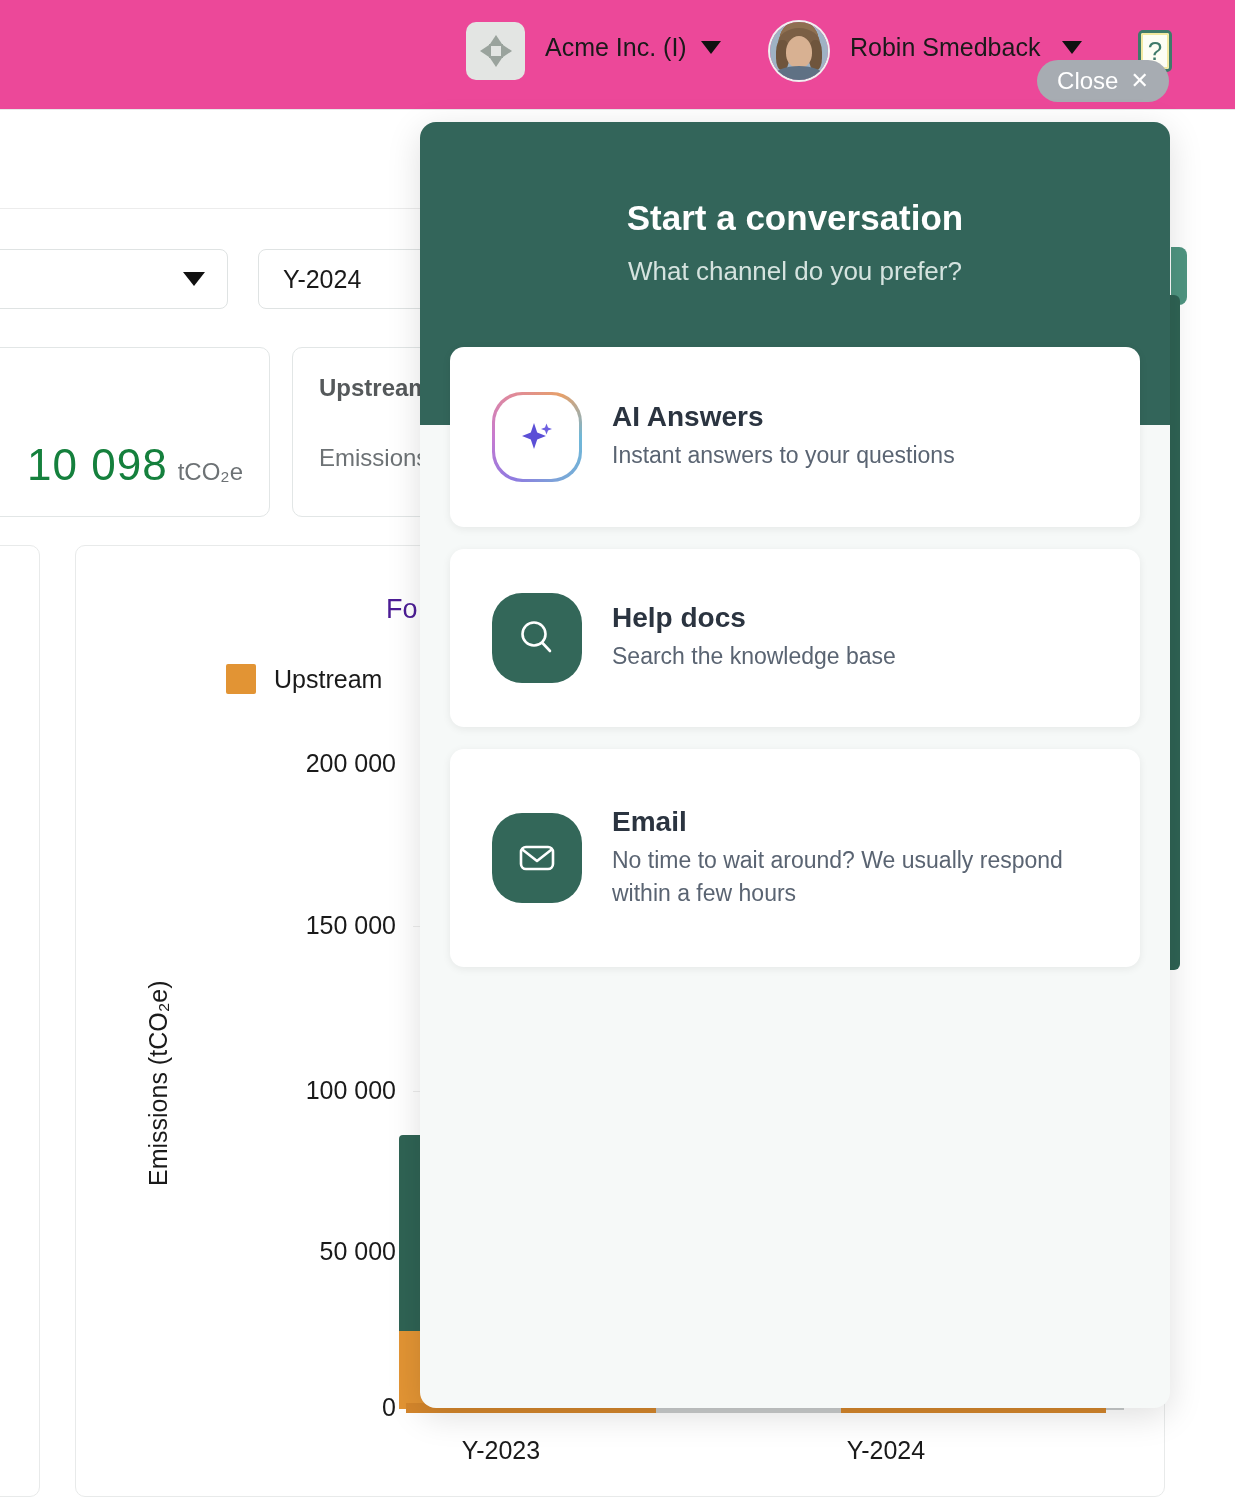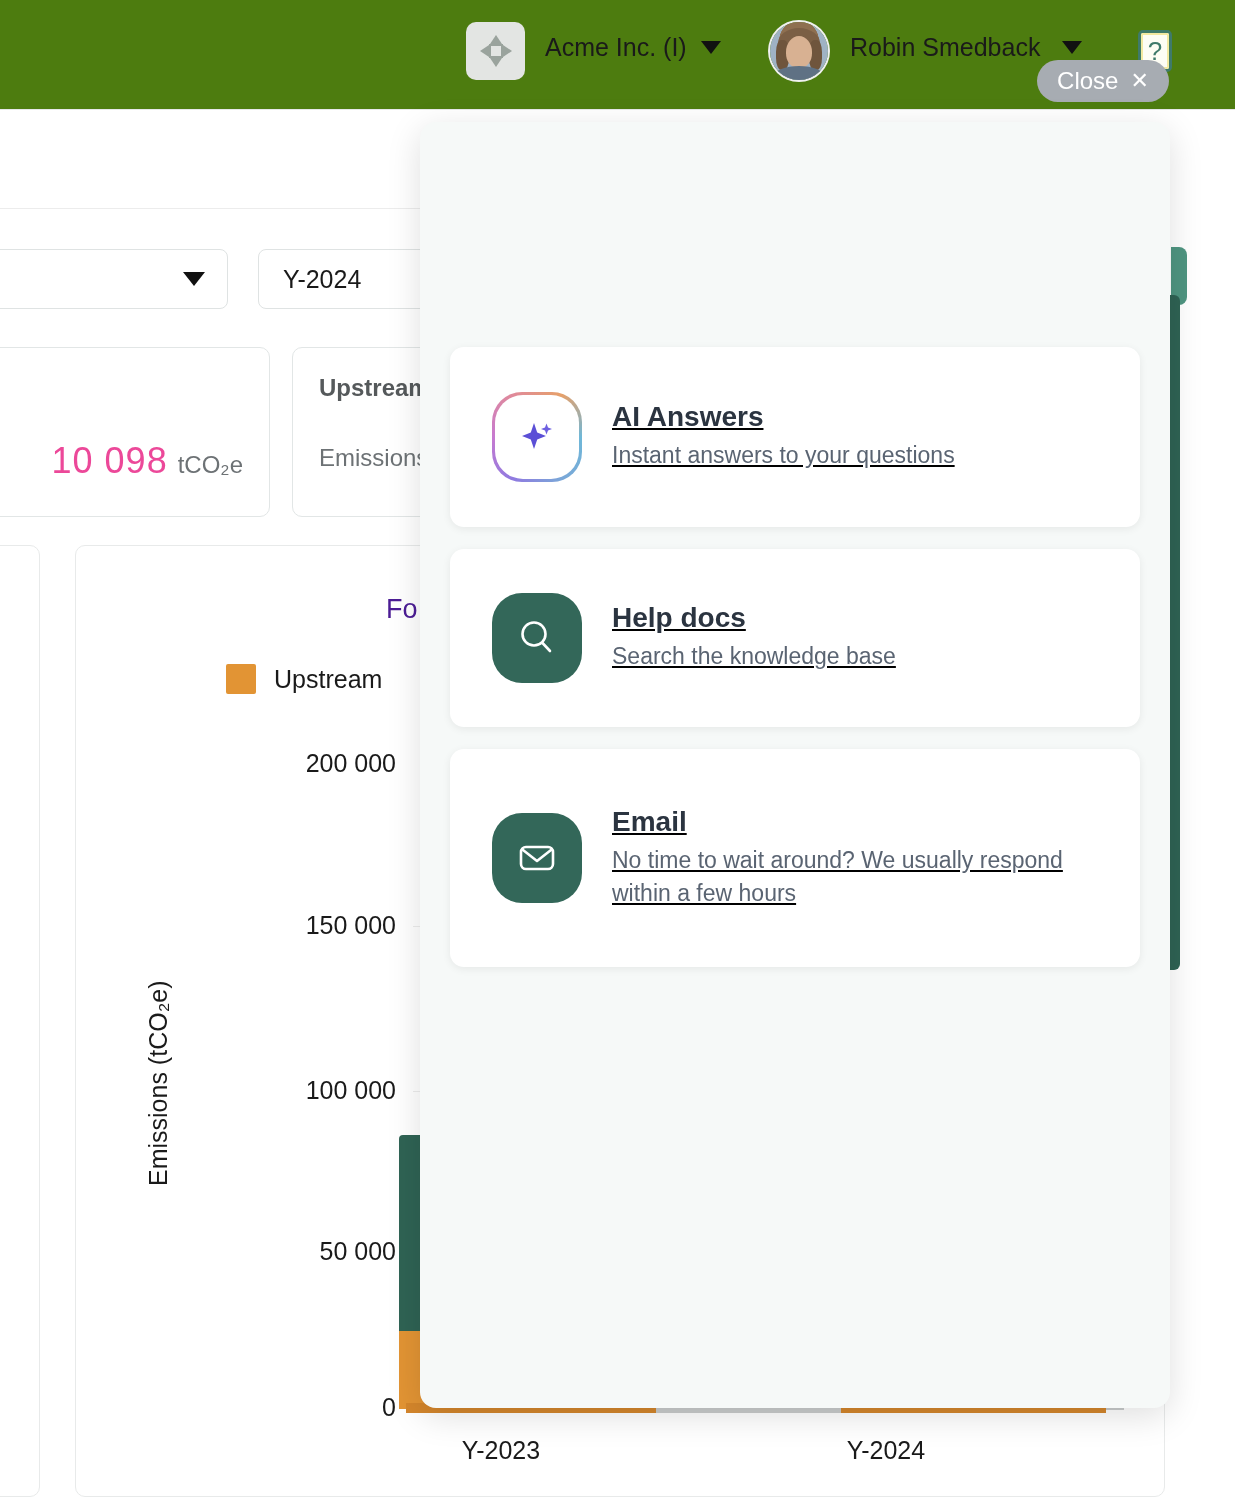--- a/index.html
+++ b/index.html
@@ -7,21 +7,21 @@
     width: 1235px; height: 1497px;
     font-family: "Liberation Sans", sans-serif;
     background: #ffffff;
     overflow: hidden;
   }
   #root { position: relative; width: 1235px; height: 1497px; }
 
   
   .app-header {
     position: absolute; left: 0; top: 0; width: 1235px; height: 110px;
-    background: #4d7c0f; border-bottom: 1px solid #e6e8e8;
+    background: #ec4899; border-bottom: 1px solid #e6e8e8;
   }
   .move-handle {
     position: absolute; left: 466px; top: 22px;
     width: 59px; height: 58px; border-radius: 10px; background: #e3e5e3;
     display: flex; align-items: center; justify-content: center;
   }
   .org-select {
     position: absolute; left: 545px; top: 33px;
     display: flex; align-items: center; gap: 14px;
     font-size: 25px; color: #1a1a1a;
@@ -96,21 +96,21 @@
     border: 1px solid #e2e6e6; border-radius: 10px; padding: 26px 26px;
   }
   .kpi-a { left: -170px; width: 440px; }
   .kpi-b { left: 292px; width: 440px; }
   .kpi-title { font-size: 24px; font-weight: bold; color: #55595b; }
   .kpi-sub { font-size: 24px; color: #6d7275; margin-top: 42px; }
   .kpi-value-row {
     display: flex; align-items: baseline; justify-content: flex-end;
     gap: 10px; margin-top: 38px;
   }
-  .kpi-num { font-size: 36px; color: #ec4899; letter-spacing: 1px; }
+  .kpi-num { font-size: 44px; color: #15803d; letter-spacing: 1px; }
   .kpi-unit { font-size: 24px; color: #6d7275; }
 
   
   .panel-left {
     position: absolute; left: -330px; top: 545px; width: 370px; height: 952px;
     background: #fff; border: 1px solid #e8eaea; border-radius: 10px;
   }
   .panel-main {
     position: absolute; left: 75px; top: 545px; width: 1090px; height: 952px;
     background: #fff; border: 1px solid #e8eaea; border-radius: 10px;
@@ -167,21 +167,21 @@
     color: #ffffff; font-size: 35px; font-weight: bold;
   }
   .modal-sub {
     position: absolute; width: 100%; top: 134px; text-align: center;
     color: #d5e3df; font-size: 26px;
   }
   .cards { position: absolute; left: 30px; top: 225px; width: 690px; }
   .card {
     background: #ffffff; border-radius: 14px; margin-bottom: 22px;
     box-shadow: 0 2px 8px rgba(0,0,0,0.07);
-    display: flex; align-items: center; padding: 28px 42px; gap: 30px; text-decoration: underline;
+    display: flex; align-items: center; padding: 28px 42px; gap: 30px;
   }
   .card-ai { height: 180px; }
   .card-docs { height: 178px; }
   .card-email { height: 218px; }
   .icon-box {
     width: 90px; height: 90px; flex: 0 0 90px;
     display: flex; align-items: center; justify-content: center;
   }
   .icon-ai {
     border-radius: 30px;
@@ -305,20 +305,24 @@
     <div class="base-orange" style="left:765px; top:857px; width:265px"></div>
 
     <div class="xtick" style="left:320px; top:890px; width:210px">Y-2023</div>
     <div class="xtick" style="left:705px; top:890px; width:210px">Y-2024</div>
   </div>
 
   <div class="strip-light"></div>
   <div class="strip-dark"></div>
 
   <div class="modal">
+    <div class="modal-head">
+      <div class="modal-title">Start a conversation</div>
+      <div class="modal-sub">What channel do you prefer?</div>
+    </div>
 
     <div class="cards">
 
       <div class="card card-ai">
         <div class="icon-box icon-ai">
           <svg width="44" height="44" viewBox="0 0 44 44" aria-hidden="true">
             <path d="M19 8 L22.2 17.4 L31 21 L22.2 24.6 L19 34 L15.8 24.6 L7 21 L15.8 17.4 Z" fill="#5b4fd6"></path>
             <path d="M31.5 8.5 L33 12.5 L37 14 L33 15.5 L31.5 19.5 L30 15.5 L26 14 L30 12.5 Z" fill="#6d5fe0"></path>
           </svg>
         </div>

